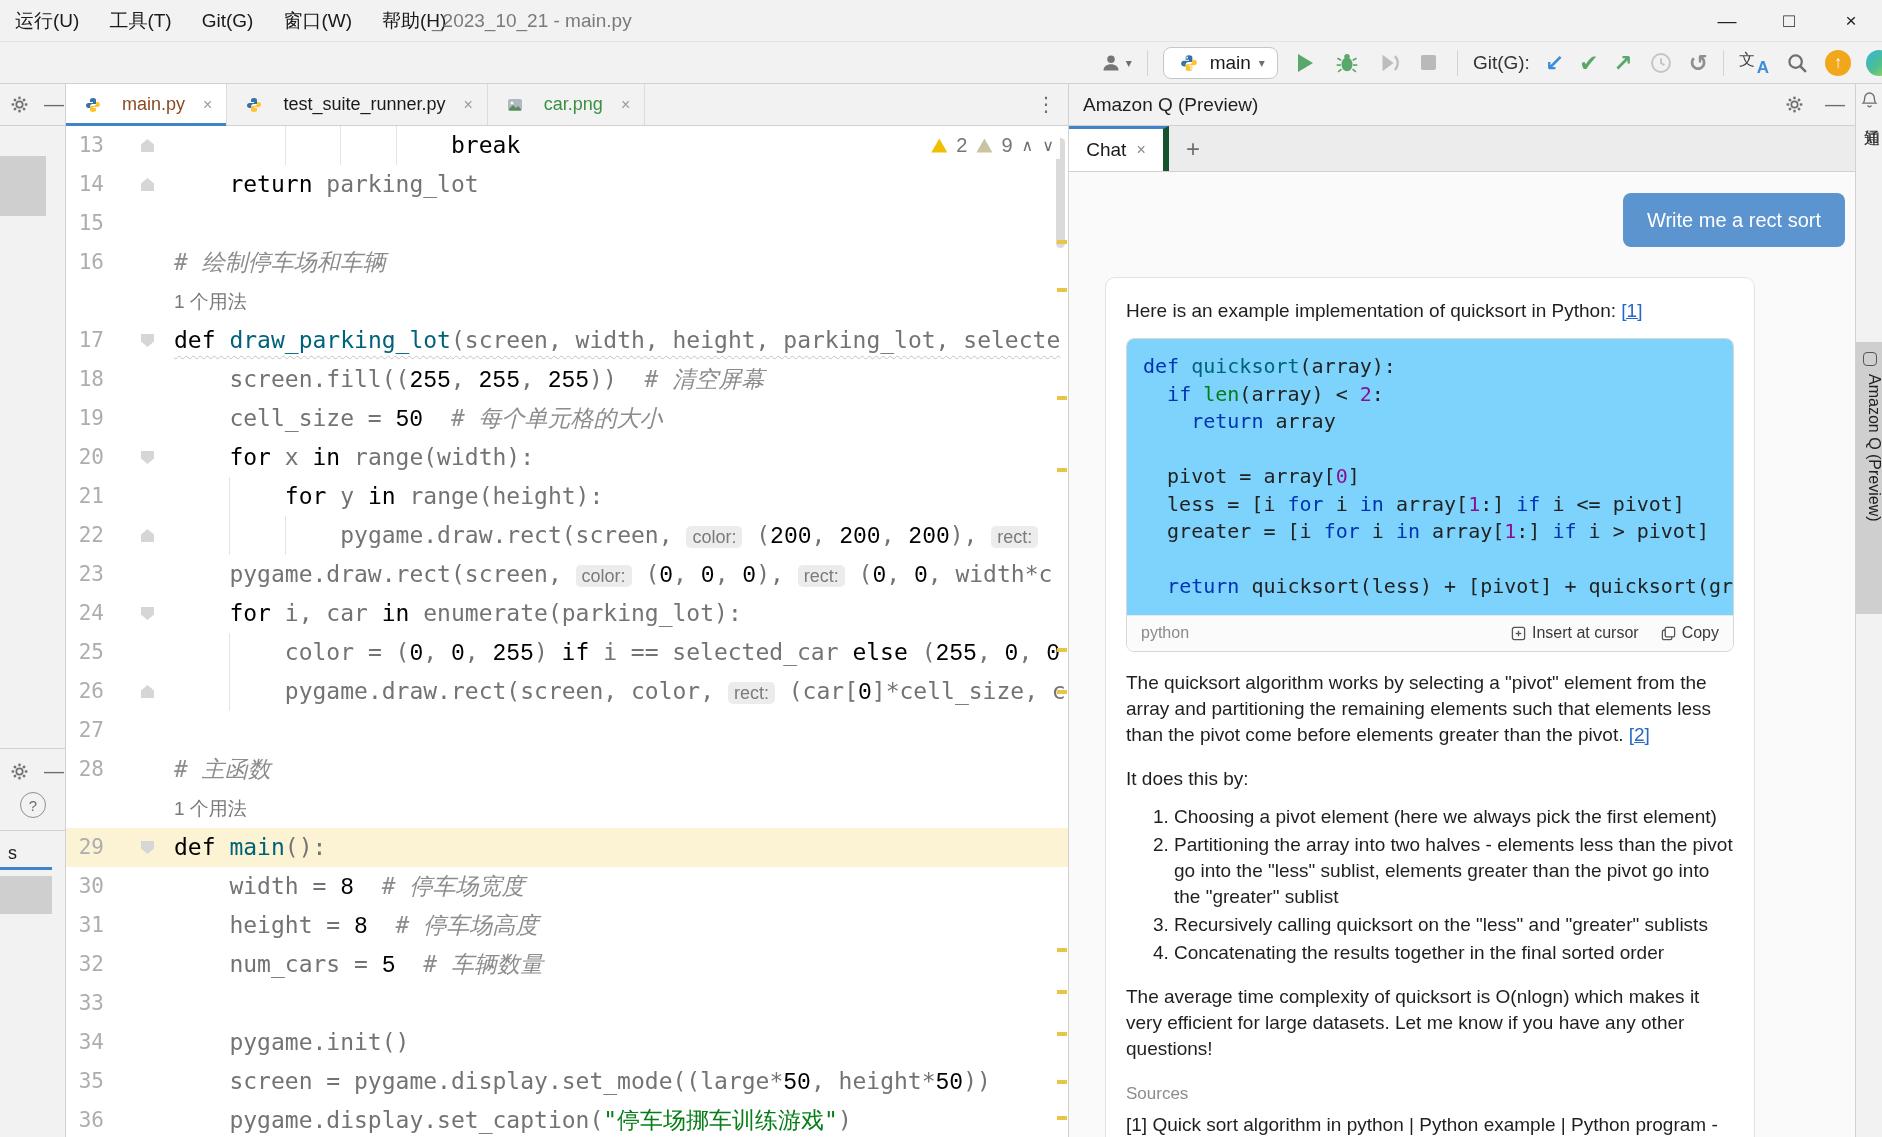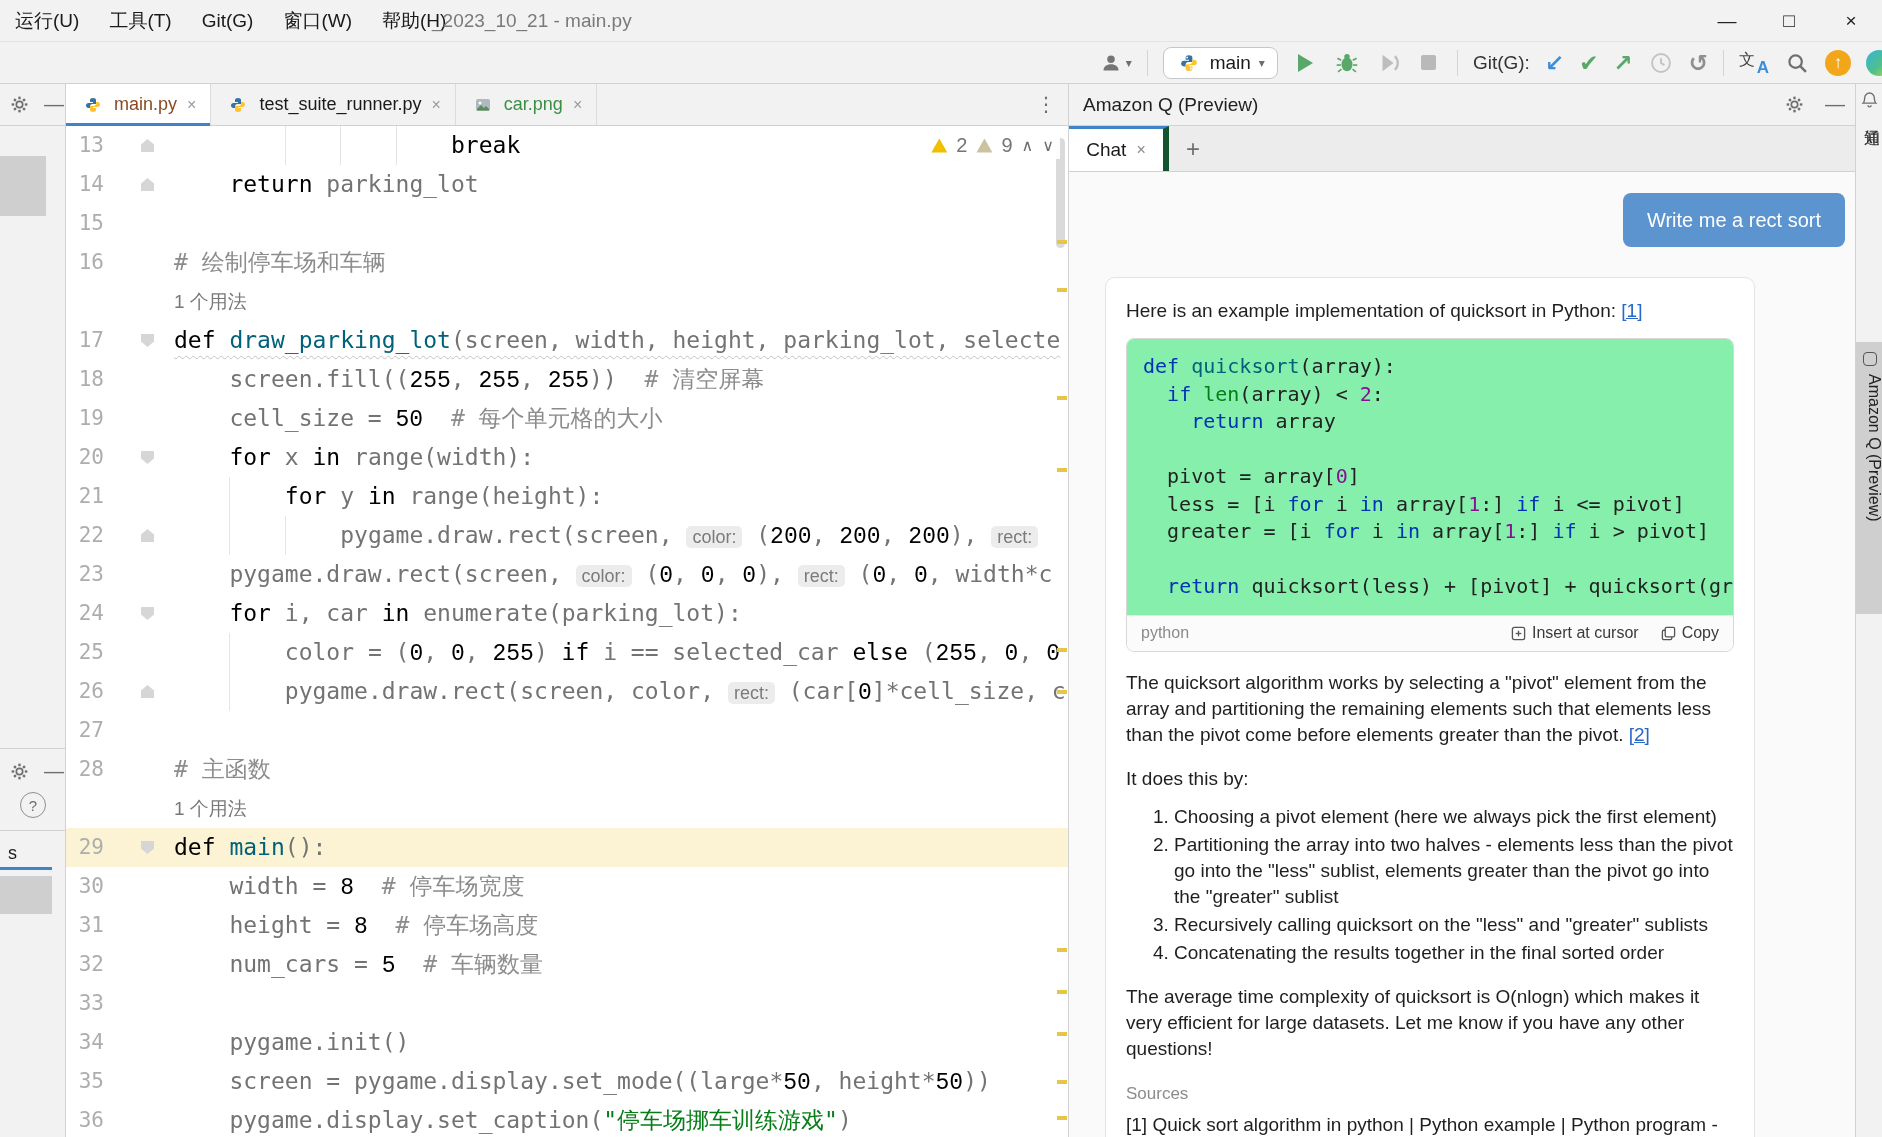--- a/index.html
+++ b/index.html
@@ -37,21 +37,21 @@
   .ls-header { height:42px; border-bottom:1px solid #D1D1D1; display:flex; align-items:center; gap:12px; padding-left:6px; }
   .ls-minus { color:#6E6E6E; font-size:20px; }
   .ls-block { background:#CFCFCF; }
   .ls-q { width:26px; height:26px; border:1.5px solid #8F8F8F; border-radius:50%; color:#6E6E6E; font-size:15px; display:flex; align-items:center; justify-content:center; margin:6px auto 0 auto; }
   .ls-tab-s { position:relative; height:34px; font-size:18px; color:#1a1a1a; padding-left:8px; line-height:34px; }
   .ls-tab-s::after { content:""; position:absolute; left:0; bottom:0; width:52px; height:3px; background:#4083C9; }
 
   
   .editor { position:absolute; left:66px; top:84px; bottom:0; width:1002px; background:#fff; overflow:hidden; }
   .tabbar { position:relative; height:42px; background:#F2F2F2; border-bottom:1px solid #D1D1D1; display:flex; }
-  .etab { display:flex; align-items:center; gap:8px; padding:0 14px; border-right:1px solid #DCDCDC; font-size:18px; position:relative; }
+  .etab { display:flex; align-items:center; gap:16px; padding:0 14px; border-right:1px solid #DCDCDC; font-size:18px; position:relative; }
   .etab.selected { background:#fff; }
   .etab.selected::after { content:""; position:absolute; left:0; bottom:-1px; width:100%; height:3px; background:#4083C9; }
   .etab .close { color:#9A9A9A; font-size:16px; margin-left:2px; }
   .etab-main { color:#8A4A22; }
   .etab-test { color:#1a1a1a; }
   .etab-img { color:#3A8F43; }
   .kebab { position:absolute; right:12px; top:8px; font-size:20px; color:#6E6E6E; }
 
   .code-area { position:relative; }
   .crow { display:flex; height:39px; line-height:39px; font-family:"DejaVu Sans Mono",monospace; font-size:23px; white-space:pre; }
@@ -59,21 +59,21 @@
   .gut-num { width:44px; text-align:right; padding-right:6px; color:#ADADAD; font-size:21px; flex:none; }
   .gut-fold { width:64px; flex:none; display:flex; align-items:center; justify-content:flex-end; padding-right:20px; }
   .fold-start { width:13px; height:13px; background:#D6D6D6; clip-path:polygon(0 0,100% 0,100% 58%,50% 100%,0 58%); }
   .fold-end { width:13px; height:13px; background:#D6D6D6; clip-path:polygon(0 100%,100% 100%,100% 42%,50% 0,0 42%); }
   .cline { position:relative; flex:1; overflow:hidden; }
   .iguide { position:absolute; top:0; bottom:0; width:1px; background:#E4E4E4; }
   .hint-row .cline { color:#787878; font-family:"Liberation Sans","DejaVu Sans",sans-serif; font-size:19px; }
   .tok-p { color:#737373; }
   .tok-k { color:#000000; }
   .tok-n { color:#000000;font-family:Liberation Mono, monospace; }
-  .tok-c { color:#8C8C8C; }
+  .tok-c { color:#8C8C8C; font-style:italic; }
   .tok-s { color:#067D17; }
   .tok-f { color:#00627A; }
   .tok-h { font-size:18px; color:#7B7B7B; background:#ECECEC; border-radius:5px; padding:1px 6px; font-family:"Liberation Sans","DejaVu Sans",sans-serif; }
   .squiggle { text-decoration:underline; text-decoration-style:wavy; text-decoration-color:#C3C3C3; text-underline-offset:7px; text-decoration-thickness:1px; }
 
   .inspect-widget { position:absolute; top:48px; right:8px; display:flex; align-items:center; gap:9px; background:rgba(255,255,255,.95); padding:2px 6px; font-size:20px; color:#757575; z-index:5; }
   .tri-warn { display:inline-block; width:16px; height:14px; clip-path:polygon(50% 0,100% 100%,0 100%); background:#F0C000; }
   .tri-weak { display:inline-block; width:16px; height:14px; clip-path:polygon(50% 0,100% 100%,0 100%); background:#C9C3A0; }
   .chev { color:#6E6E6E; font-size:16px; }
   .vscroll { position:absolute; right:3px; top:54px; width:9px; height:110px; background:#DADADA; border-radius:5px; z-index:4; }
@@ -87,21 +87,21 @@
   .q-tabrow { height:46px; background:#ECECEC; border-bottom:1px solid #D1D1D1; display:flex; align-items:stretch; }
   .q-tab { width:100px; background:#fff; border-top:3px solid #4083C9; border-right:6px solid #14532d; display:flex; align-items:center; justify-content:center; gap:10px; font-size:19px; }
   .q-tab .close { color:#8A8A8A; font-size:16px; }
   .q-plus { width:48px; display:flex; align-items:center; justify-content:center; font-size:24px; color:#6E6E6E; }
   .q-content { position:absolute; left:0; right:0; top:89px; bottom:0; overflow:hidden; }
   .user-bubble { position:absolute; right:10px; top:20px; height:54px; background:#5B94CE; color:#fff; border-radius:8px; font-size:20px; display:flex; align-items:center; padding:0 24px; }
   .answer-card { position:absolute; left:36px; top:104px; width:650px; background:#fff; border:1px solid #E3E3E3; border-radius:10px 10px 0 0; padding:20px; }
   .q-intro { font-size:19px; color:#1F1F1F; line-height:26px; }
   .q-link { color:#2667C9; text-decoration:underline; }
   .qcode-block { margin-top:14px; border:1px solid #D8D8D8; border-radius:8px; overflow:hidden; }
-  .qcode { padding:14px 16px; font-family:"DejaVu Sans Mono",monospace; font-size:20px; background:#86efac; overflow:hidden; }
+  .qcode { padding:14px 16px; font-family:"DejaVu Sans Mono",monospace; font-size:20px; background:#7dd3fc; overflow:hidden; }
   .qcode div { min-height:27.5px; line-height:27.5px; white-space:pre; }
   .tok-qp { color:#222; }
   .tok-qk { color:#0033B3; }
   .tok-qf { color:#00627A; }
   .tok-qn { color:#871094; }
   .tok-qg { color:#067D17; }
   .qcode-footer { height:36px; background:#FBFBFB; border-top:1px solid #E8E8E8; display:flex; align-items:center; padding:0 14px; font-size:16px; }
   .qcode-footer .lang { color:#8A8A8A; flex:1; }
   .qfoot-btn { display:flex; align-items:center; gap:6px; color:#3A3A3A; margin-left:22px; }
   .q-para { margin-top:18px; font-size:19px; line-height:26px; color:#1F1F1F; }

